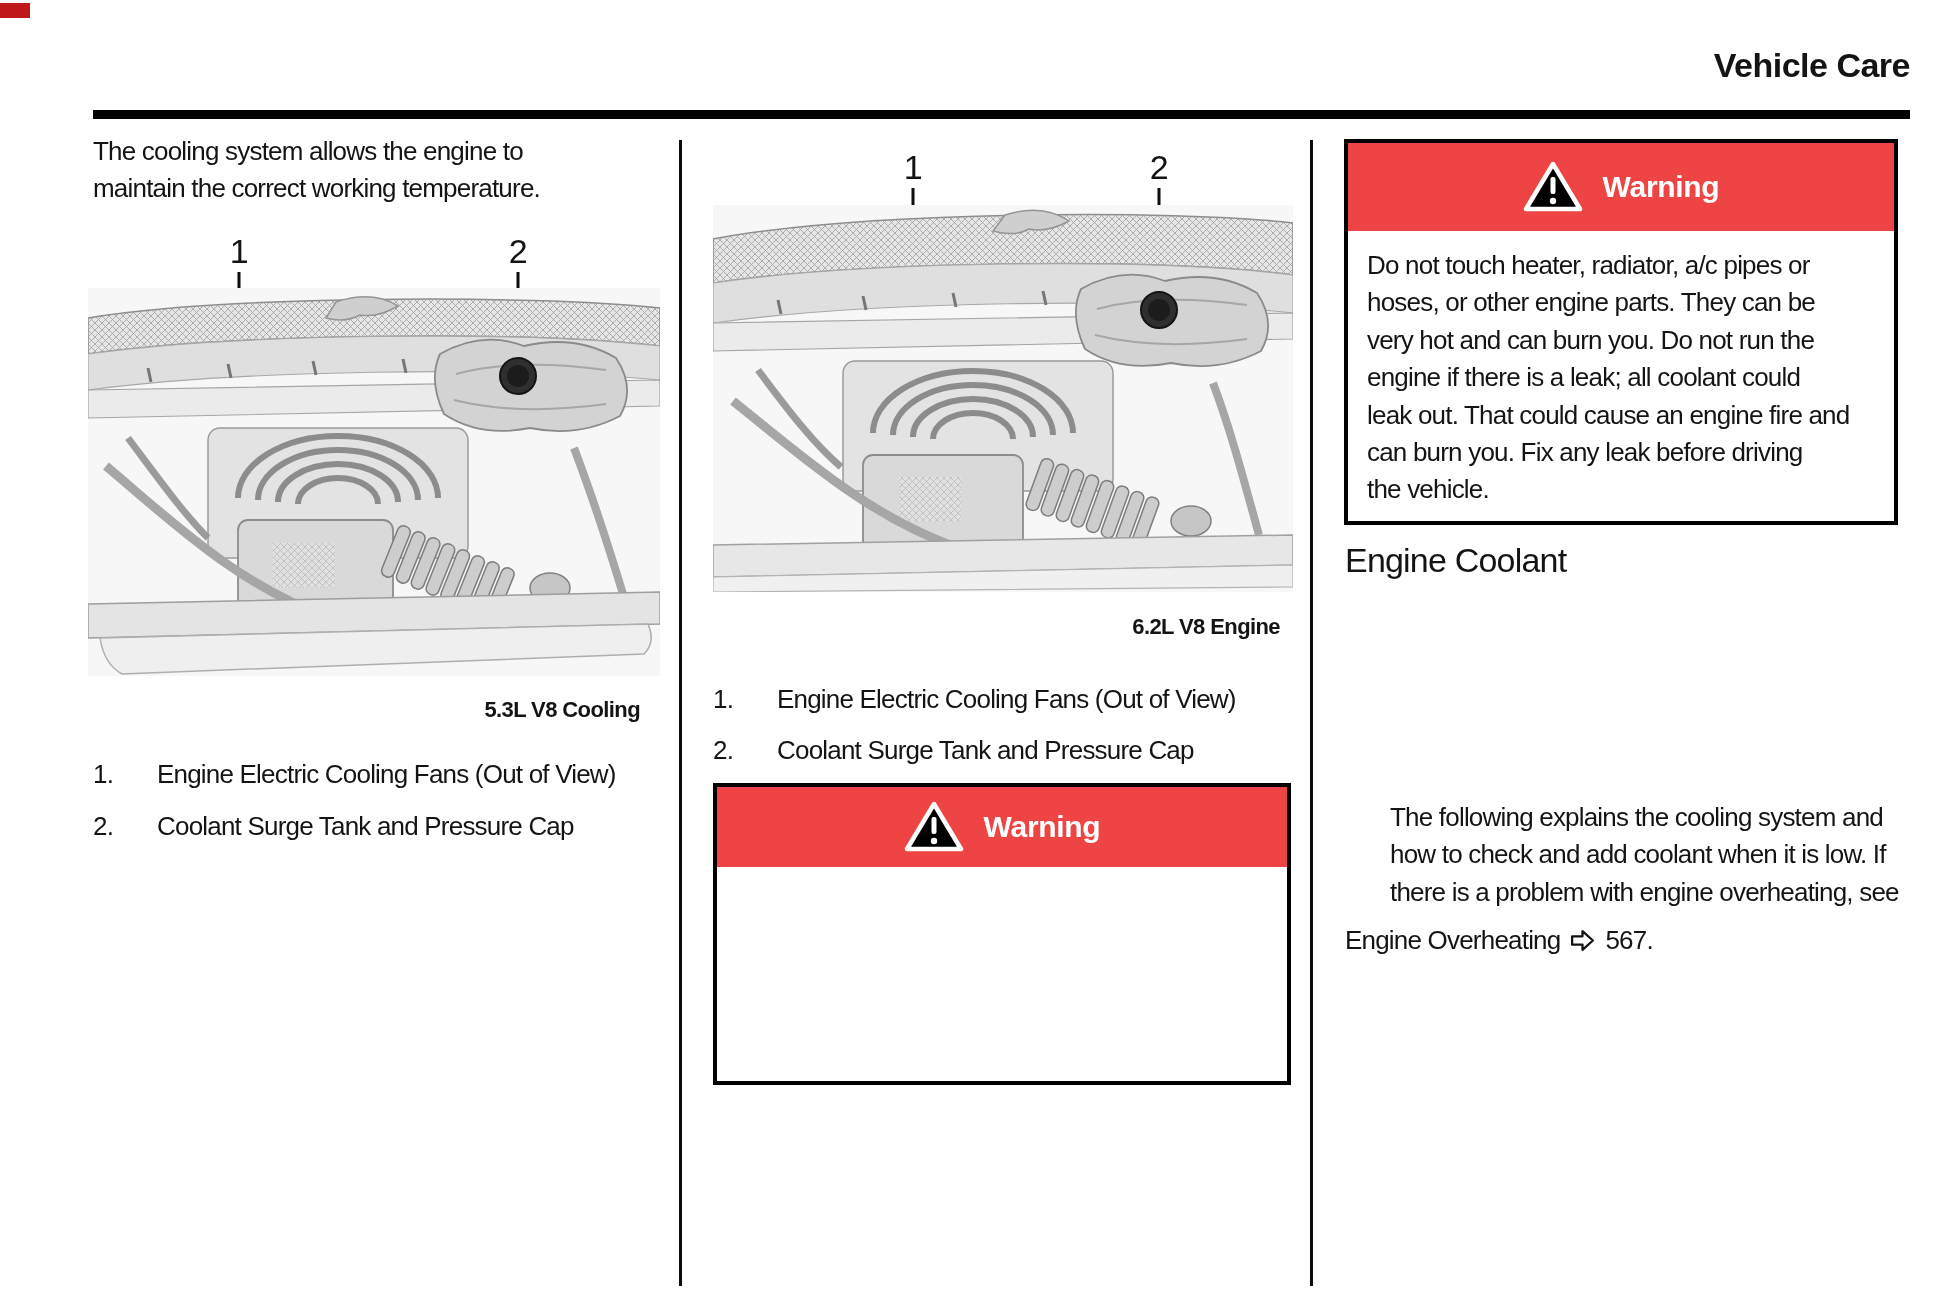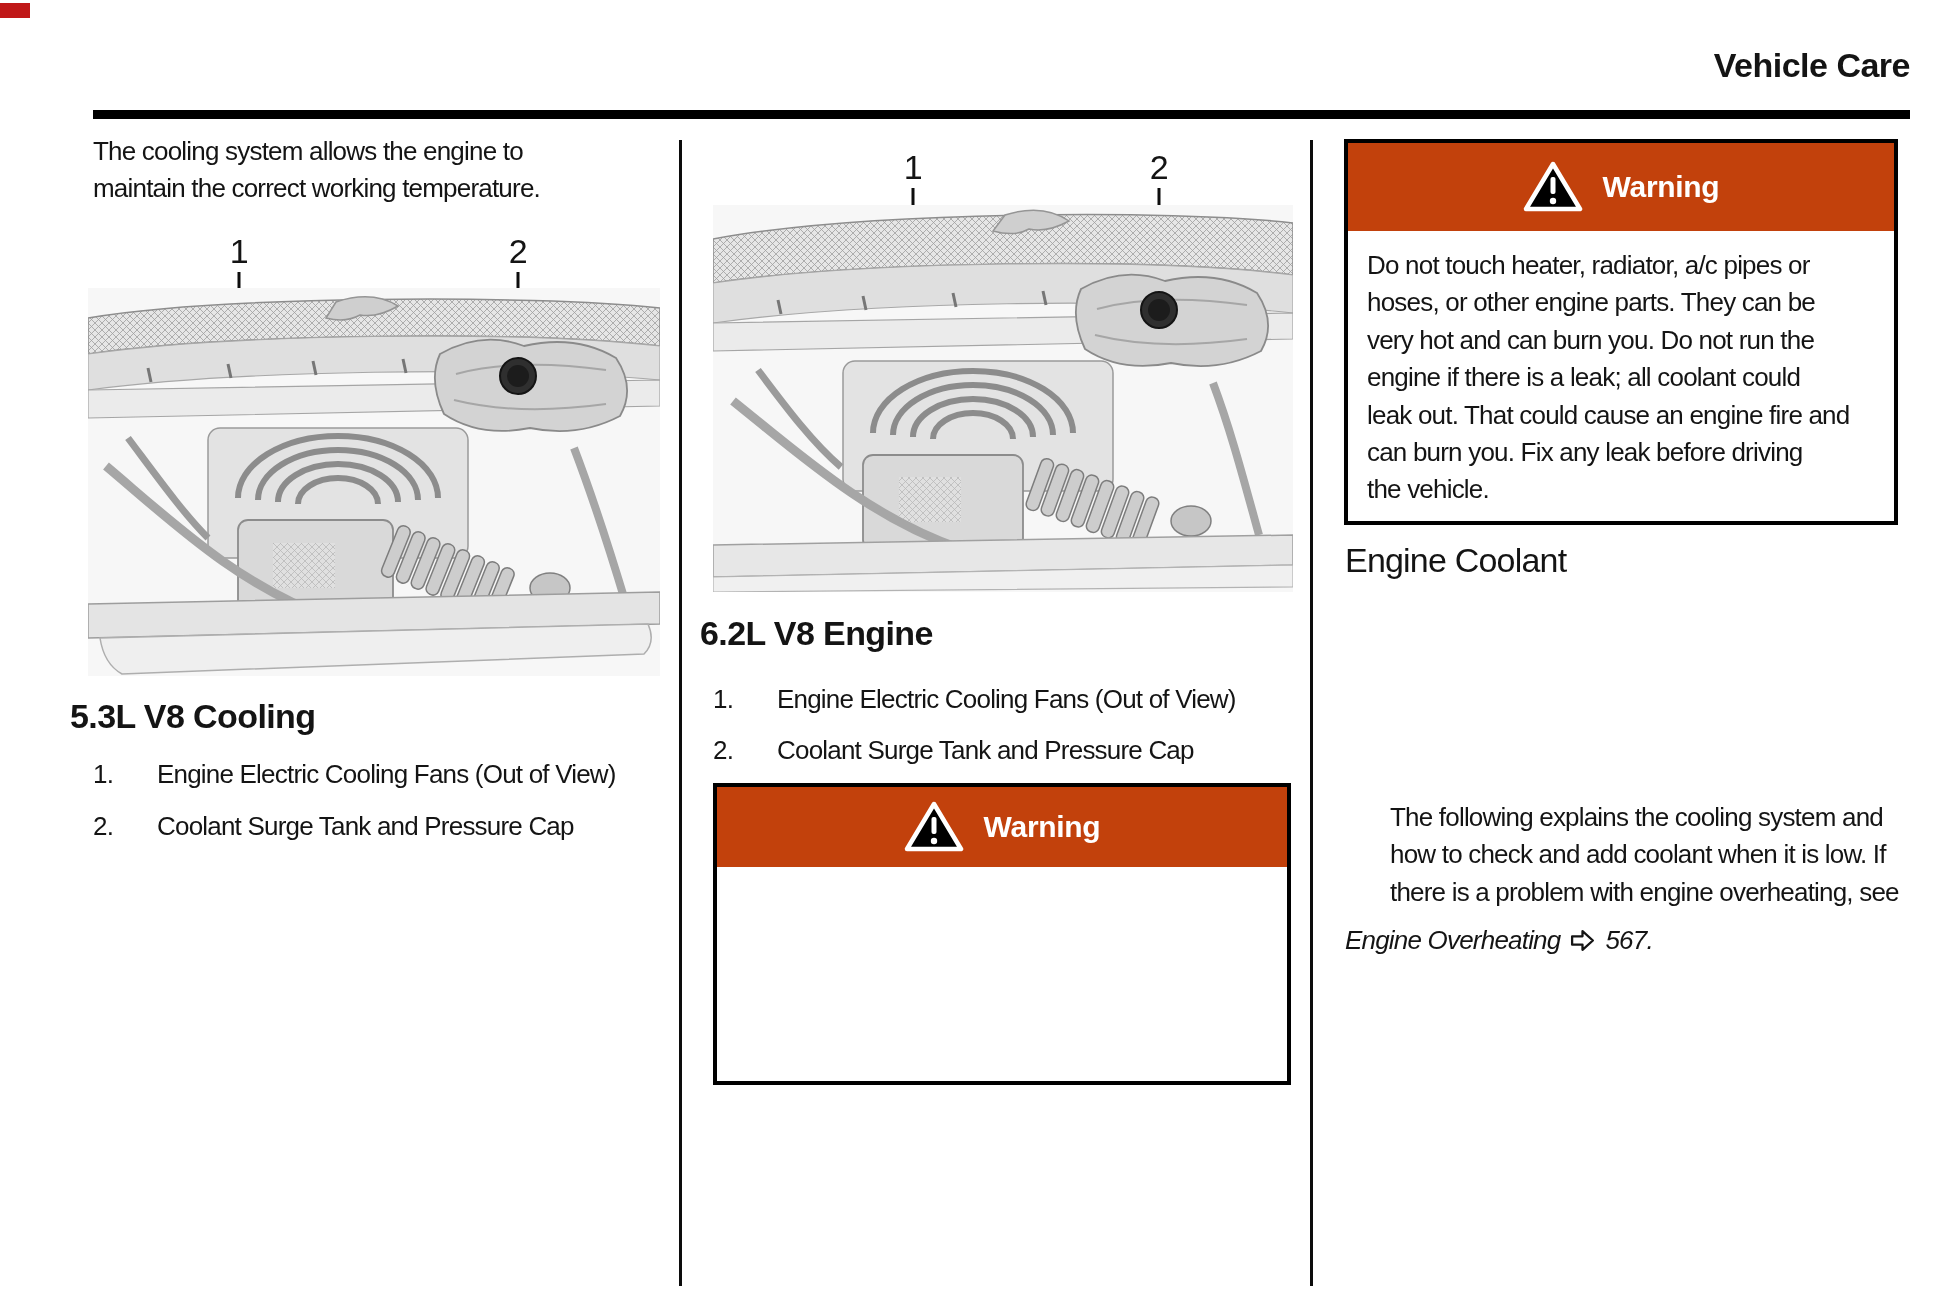--- a/index.html
+++ b/index.html
@@ -1,31 +1,31 @@
 <!DOCTYPE html>
 <html><head>
 <meta charset="utf-8">
 <style>
   html,body{margin:0;padding:0;background:#ffffff;}
   .page{position:relative;width:1946px;height:1289px;background:#ffffff;overflow:hidden;
         font-family:"Liberation Sans",sans-serif;color:#141414;}
   .abs{position:absolute;}
   .pre{white-space:pre;}
   .body-text{font-size:26px;line-height:37.4px;letter-spacing:-0.8px;}
-  .italic{font-style:italic;}
+  .italic{}
   .rule{background:#000000;}
   .divider{width:3px;background:#0c0c0c;}
   .header-bar{display:flex;align-items:baseline;gap:112px;font-size:34px;font-weight:bold;letter-spacing:-0.5px;flex-direction:column;}
   .callout-num{font-size:34px;letter-spacing:-0.5px;transform:translateX(-50%);}
   .leader{width:3px;background:#0d0d0d;transform:translateX(-50%);}
-  .caption{font-weight:bold;font-size:34px;letter-spacing:-0.6px;text-align:left;}
+  .caption{font-weight:bold;font-size:22px;letter-spacing:-0.6px;text-align:right;}
   .list-item{display:flex;font-size:26px;letter-spacing:-0.8px;line-height:34px;}
   .list-num{width:64px;flex:none;}
   .warning-box{border:4px solid #000;background:#ffffff;box-sizing:border-box;}
-  .warning-header{background:#c2410c;display:flex;align-items:center;justify-content:center;gap:20px;}
+  .warning-header{background:#ef4444;display:flex;align-items:center;justify-content:center;gap:20px;}
   .warning-title{color:#ffffff;font-weight:bold;font-size:30px;letter-spacing:-0.3px;}
   .warning-body{padding:16px 0 0 19px;}
   .section-heading{font-weight:normal;font-size:34px;letter-spacing:-0.8px;}
   .crossref{display:flex;align-items:center;gap:9px;font-size:26px;letter-spacing:-0.8px;}
   .rec-mark{background:#c01818;}
   svg{display:block;}
 </style>
 </head>
 <body>
 

